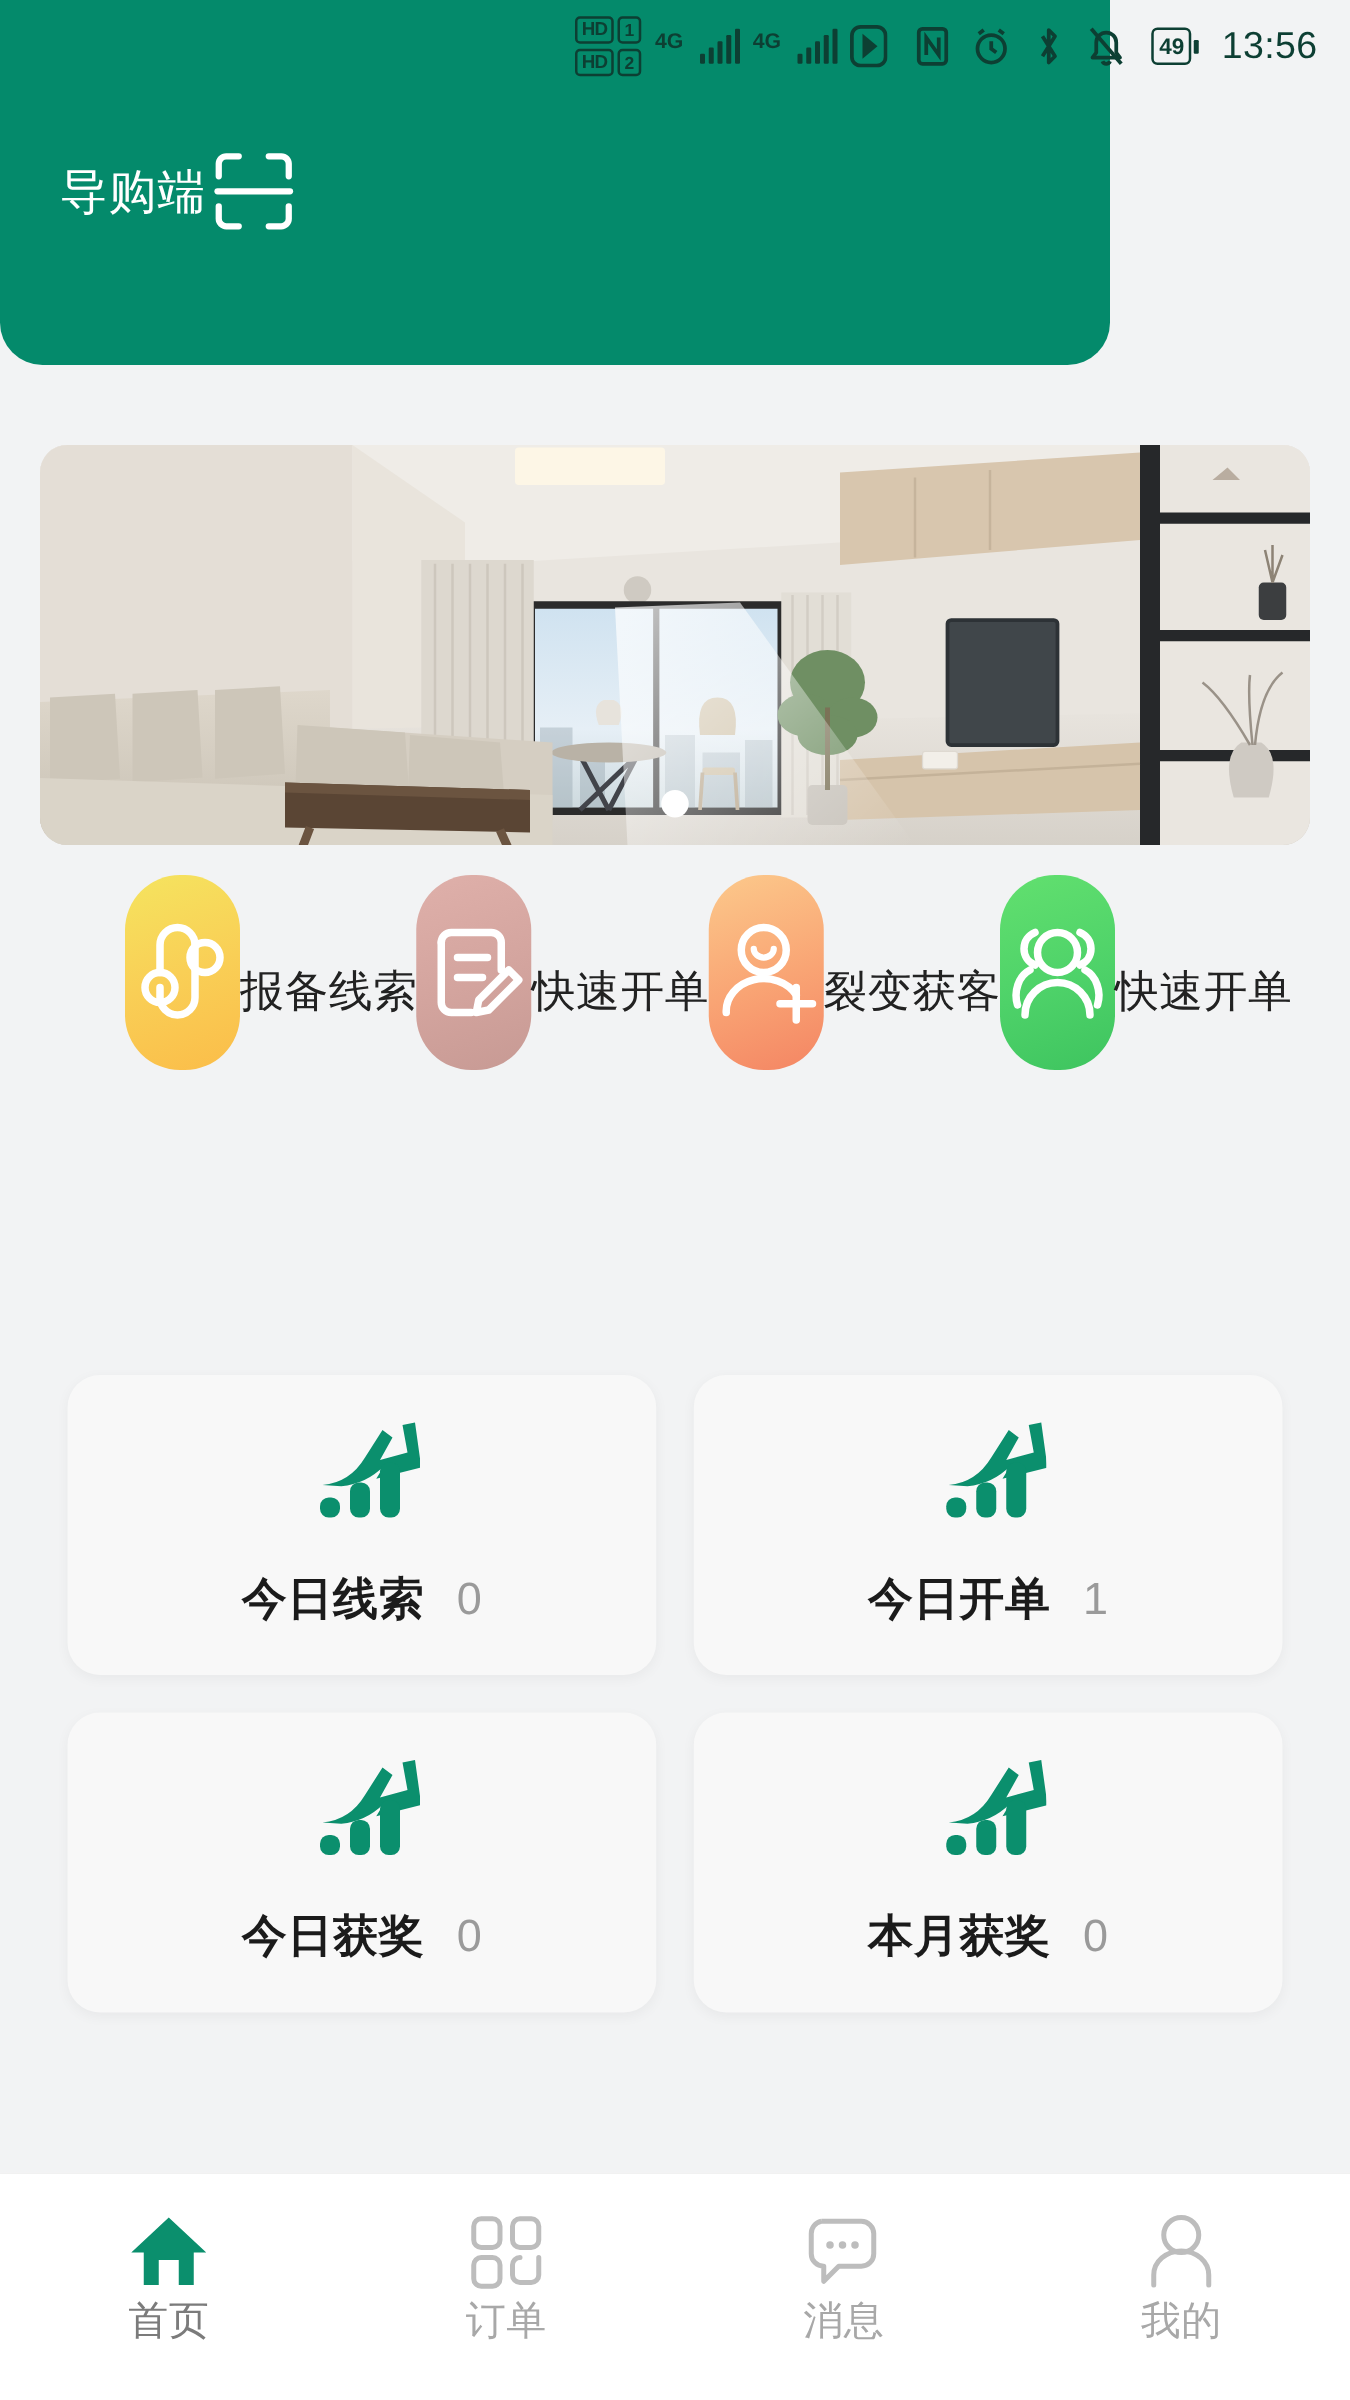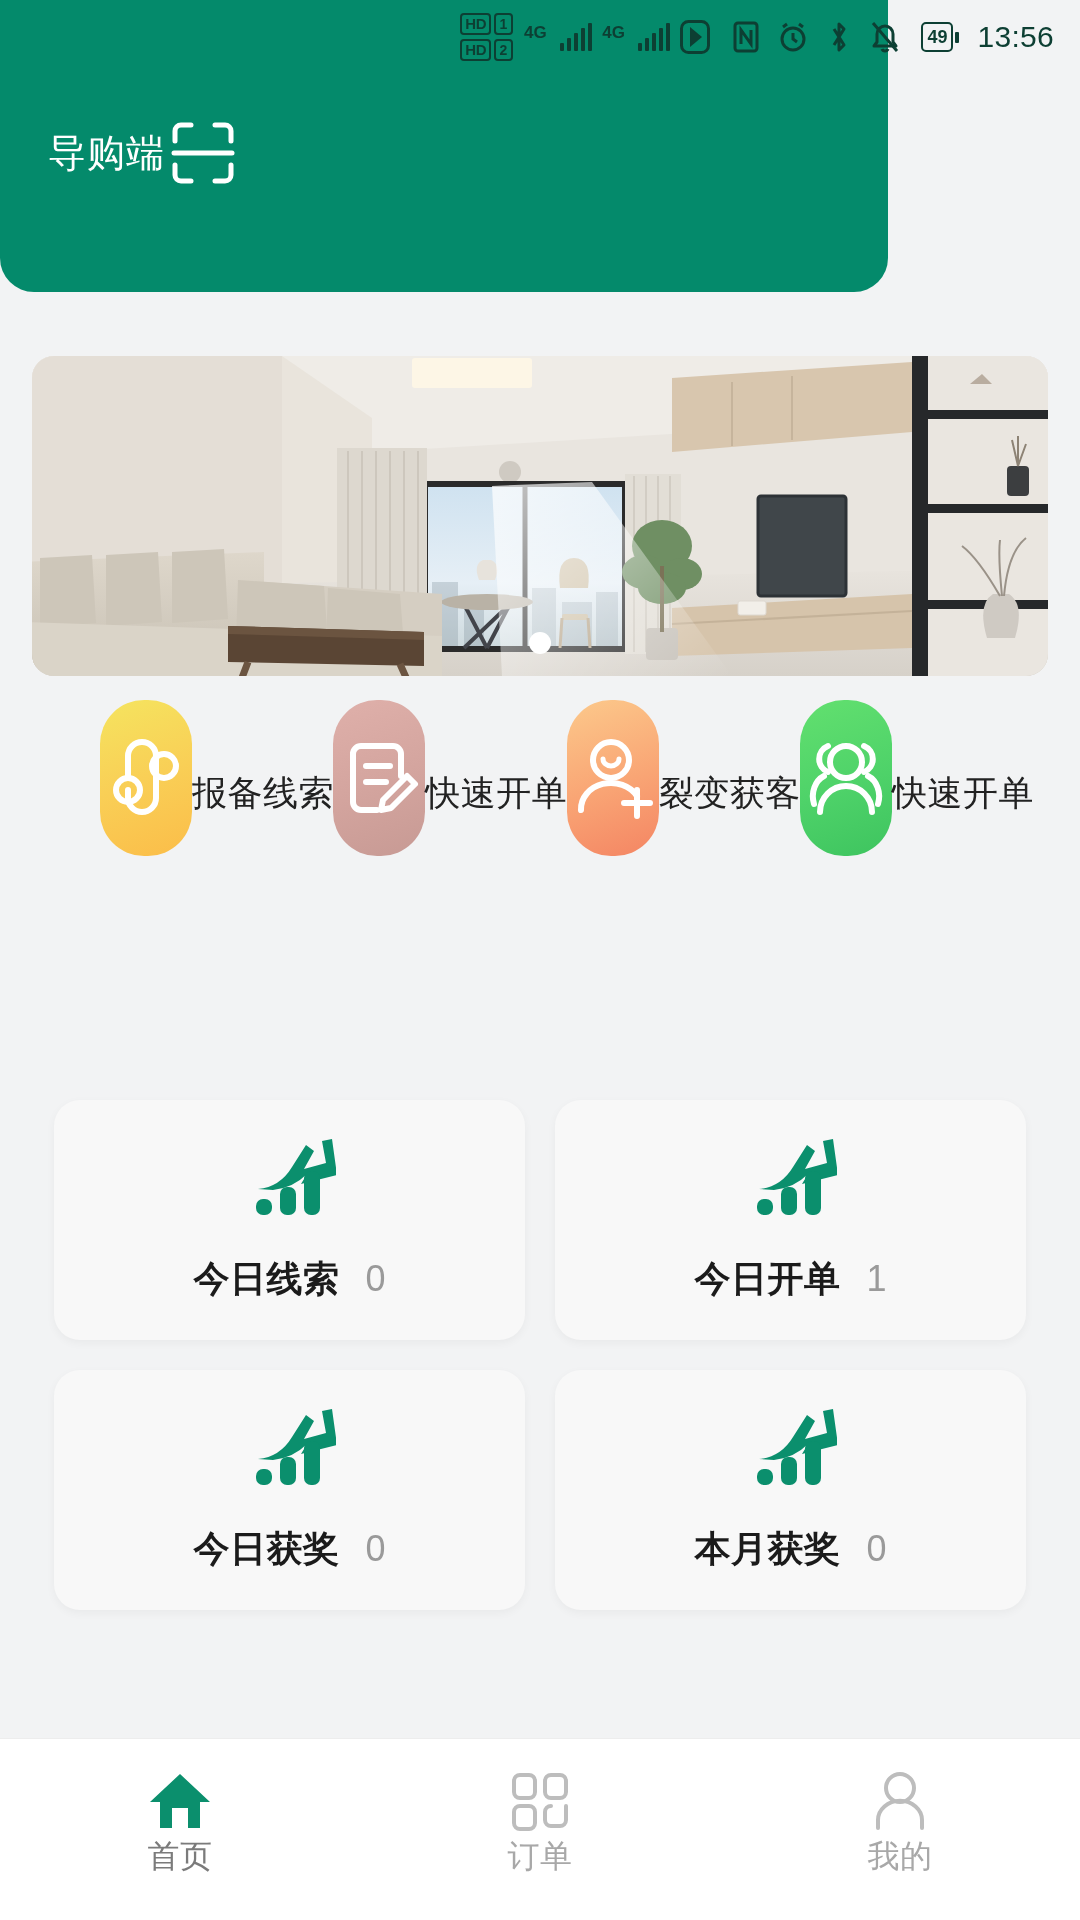--- a/index.html
+++ b/index.html
@@ -503,20 +503,31 @@
         <svg width="62" height="62" viewBox="0 0 62 62">
           <rect x="5" y="5" width="21" height="23" rx="6" fill="none" stroke="#bdbdbd" stroke-width="4"></rect>
           <rect x="36" y="5" width="21" height="23" rx="6" fill="none" stroke="#bdbdbd" stroke-width="4"></rect>
           <rect x="5" y="36" width="21" height="23" rx="6" fill="none" stroke="#bdbdbd" stroke-width="4"></rect>
           <path d="M57 36 L57 50 a6 6 0 0 1 -6 6 L42 56 a6 6 0 0 1 -6 -6 L36 42 a6 6 0 0 1 6 -6" fill="none" stroke="#bdbdbd" stroke-width="4" stroke-linecap="round"></path>
         </svg>
       </span>
       <span class="tab-label">订单</span>
     </div>
 
+    <div class="tab">
+      <span class="tab-icon">
+        <svg width="64" height="64" viewBox="0 0 64 64">
+          <path d="M14 8 L46 8 a10 10 0 0 1 10 10 L56 34 a10 10 0 0 1 -10 10 L28 44 L16 56 L16 44 a10 10 0 0 1 -10 -10 L6 18 a10 10 0 0 1 8 -10" fill="none" stroke="#bdbdbd" stroke-width="4" stroke-linejoin="round"></path>
+          <circle cx="21" cy="27" r="3" fill="#bdbdbd"></circle>
+          <circle cx="31" cy="27" r="3" fill="#bdbdbd"></circle>
+          <circle cx="41" cy="27" r="3" fill="#bdbdbd"></circle>
+        </svg>
+      </span>
+      <span class="tab-label">消息</span>
+    </div>
 
     <div class="tab">
       <span class="tab-icon">
         <svg width="60" height="62" viewBox="0 0 60 62">
           <circle cx="30" cy="18" r="14" fill="none" stroke="#bdbdbd" stroke-width="4"></circle>
           <path d="M8 58 L8 50 a16 14 0 0 1 44 0 L52 58" fill="none" stroke="#bdbdbd" stroke-width="4" stroke-linecap="round"></path>
         </svg>
       </span>
       <span class="tab-label">我的</span>
     </div>

